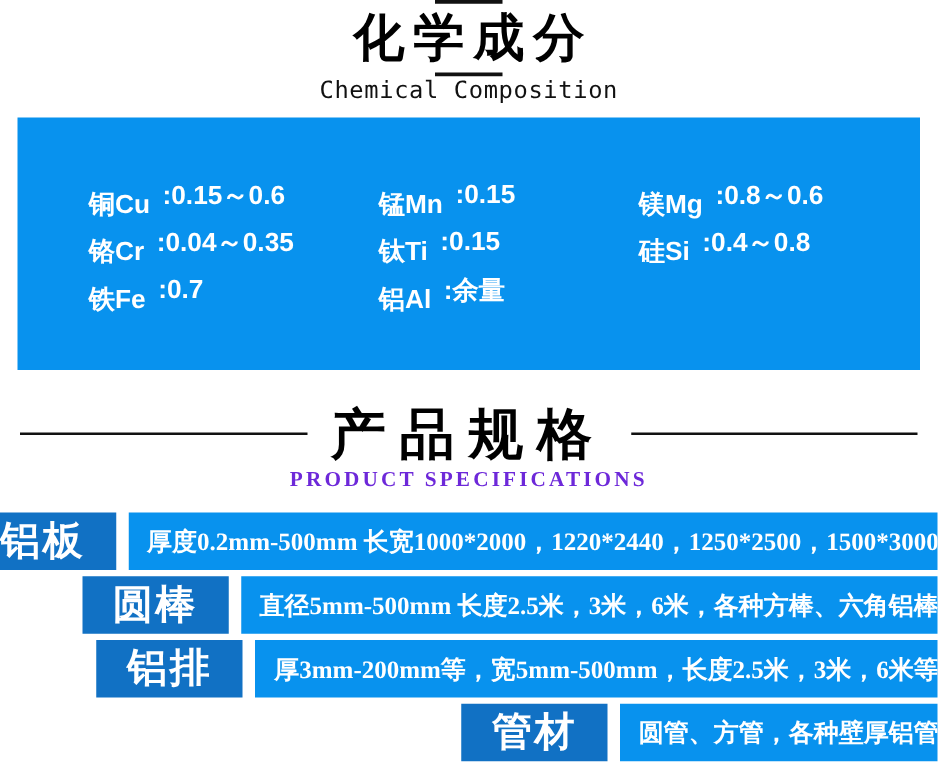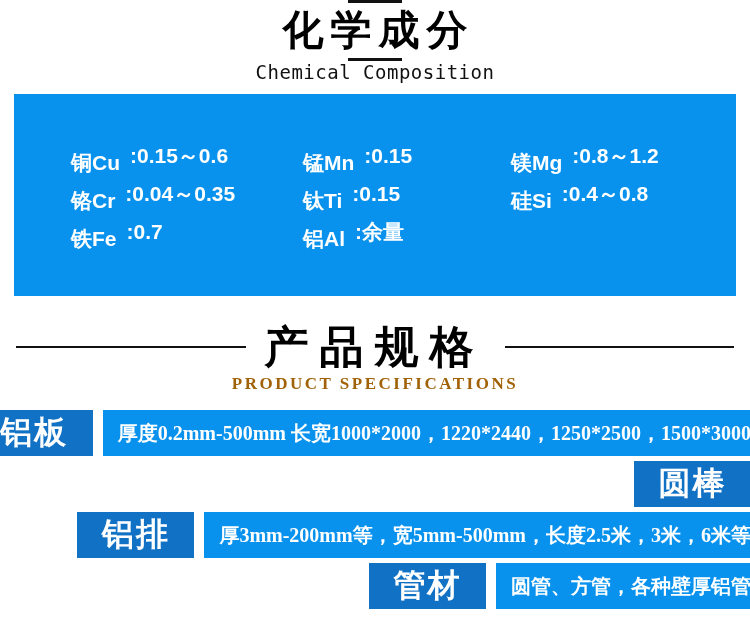--- a/index.html
+++ b/index.html
@@ -78,21 +78,21 @@
     font-size: 44px;
     letter-spacing: 11px;
     margin: 0 20px 0 19px;
   }
   .sec2-title .dash { flex: 1; height: 2px; }
   .sec2-sub {
     text-align: center;
     font-family: "Liberation Serif", serif;
     font-size: 17px;
     font-weight: bold;
-    color: #a16207;
+    color: #6d28d9;
     letter-spacing: 2.5px;
     margin-top: 1px;
     height: 21px;
   }
 
   
   .spec-table {
     margin: 15px 15px 0 34px;
     width: 717px;
     display: flex;
@@ -148,21 +148,21 @@
     <div class="chem-item">
       <span class="lbl">铜Cu</span>
       <span class="val">:0.15～0.6</span>
     </div>
     <div class="chem-item">
       <span class="lbl">锰Mn</span>
       <span class="val">:0.15</span>
     </div>
     <div class="chem-item">
       <span class="lbl">镁Mg</span>
-      <span class="val">:0.8～1.2</span>
+      <span class="val">:0.8～0.6</span>
     </div>
     <div class="chem-item">
       <span class="lbl">铬Cr</span>
       <span class="val">:0.04～0.35</span>
     </div>
     <div class="chem-item">
       <span class="lbl">钛Ti</span>
       <span class="val">:0.15</span>
     </div>
     <div class="chem-item">
@@ -188,20 +188,21 @@
     <div class="sec2-sub">PRODUCT SPECIFICATIONS</div>
   </div>
 
   <div class="spec-table">
     <div class="spec-row">
       <div class="spec-name">铝板</div>
       <div class="spec-desc">厚度0.2mm-500mm  长宽1000*2000，1220*2440，1250*2500，1500*3000</div>
     </div>
     <div class="spec-row">
       <div class="spec-name">圆棒</div>
+      <div class="spec-desc">直径5mm-500mm  长度2.5米，3米，6米，各种方棒、六角铝棒</div>
     </div>
     <div class="spec-row">
       <div class="spec-name">铝排</div>
       <div class="spec-desc">厚3mm-200mm等，宽5mm-500mm，长度2.5米，3米，6米等</div>
     </div>
     <div class="spec-row">
       <div class="spec-name">管材</div>
       <div class="spec-desc">圆管、方管，各种壁厚铝管</div>
     </div>
   </div>

